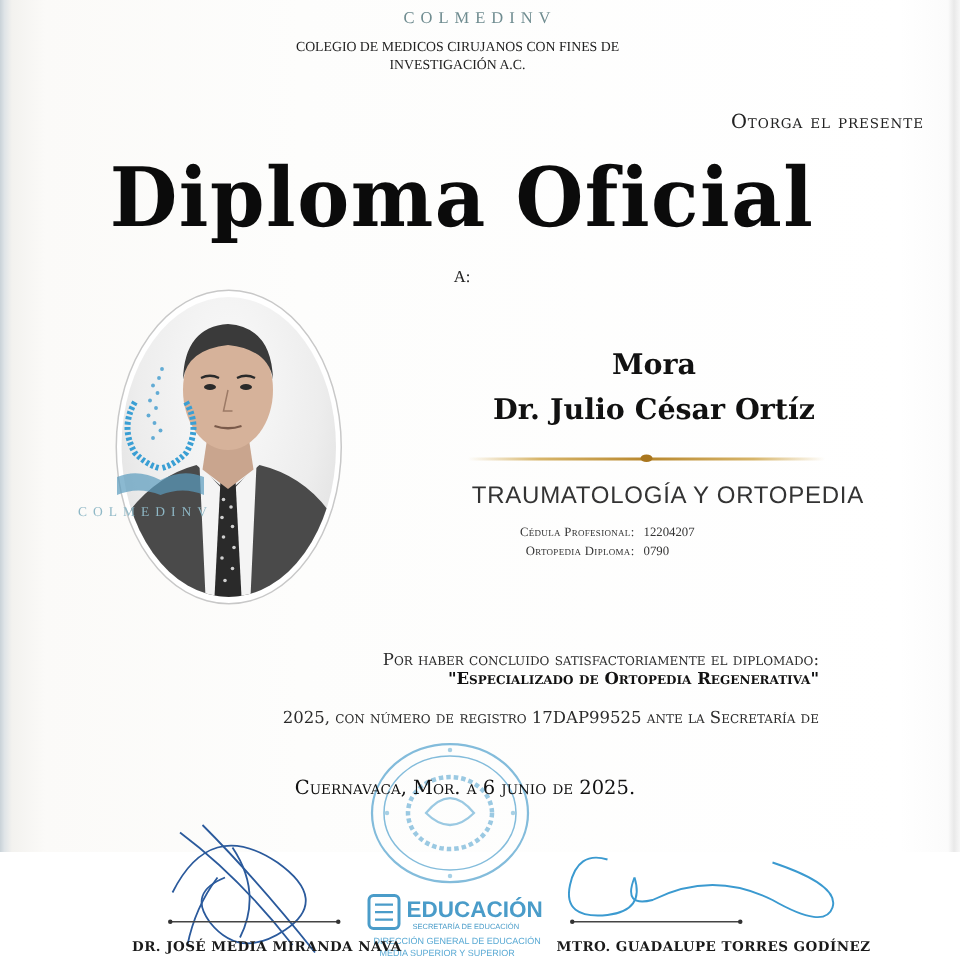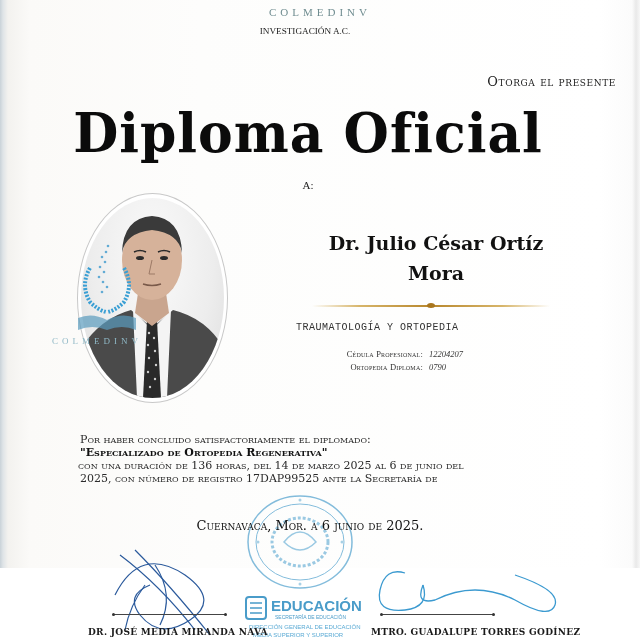--- a/index.html
+++ b/index.html
@@ -60,31 +60,31 @@
       font-family: "DejaVu Serif", serif; font-weight: bold; font-size: 19px; line-height: 30px; color: #111;
     }
     .gold-line {
       position: absolute; top: 305px; left: 312px; width: 238px; height: 2px;
       background: linear-gradient(90deg, rgba(214,178,106,0) 0%, #d7b56a 20%, #b8872d 50%, #d7b56a 80%, rgba(214,178,106,0) 100%);
     }
     .gold-diamond {
       position: absolute; top: 303px; left: 427px; width: 8px; height: 5px; background: #a9761e; border-radius: 50%;
     }
     .specialty {
-      position: absolute; top: 322px; left: 296px; width: 280px; text-align: left;
-      font-family: Liberation Mono, monospace; font-size: 10px; letter-spacing: 0.5px; color: #333;
+      position: absolute; top: 322px; left: 296px; width: 280px; text-align: right;
+      font-family: Liberation Sans, sans-serif; font-size: 16px; letter-spacing: 0.5px; color: #333;
     }
     .info { position: absolute; left: 320px; font-family: "Liberation Serif", serif; font-size: 8.5px; color: #333; }
     .info .k { display: inline-block; width: 103px; text-align: right; font-variant: small-caps; letter-spacing: 0.2px; }
-    .info .v { display: inline-block; margin-left: 6px; font-style: italic; }
+    .info .v { display: inline-block; margin-left: 6px; }
     .info.r1 { top: 349px; }
     .info.r2 { top: 362px; }
 
     .body-text {
-      position: absolute; left: 80px; width: 466px; text-align: left;
+      position: absolute; left: 80px; width: 466px; text-align: right;
       font-family: "DejaVu Serif", serif; font-variant: small-caps; color: #2a2a2a; font-size: 11px; line-height: 13px;
     }
     .bt1 { top: 433px; }
     .bt2 { top: 446px; font-weight: bold; color: #111; }
     .bt3 { top: 459px; left: 78px; width: 470px; }
     .bt4 { top: 472px; }
     .bt5 { top: 485px; }
 
     .place-date {
       position: absolute; top: 518px; left: 100px; width: 420px; text-align: center;
@@ -118,20 +118,21 @@
     .signer1 { left: 88px; }
     .signer2 { left: 371px; }
   </style>
 </head>
 <body>
 
 <div class="page">
 
   <div class="brand">COLMEDINV</div>
   <div class="org">
+    <div>COLEGIO DE MEDICOS CIRUJANOS CON FINES DE</div>
     <div>INVESTIGACIÓN A.C.</div>
   </div>
 
   <div class="otorga">Otorga el presente</div>
   <div class="title">Diploma Oficial</div>
   <div class="to-label">A:</div>
 
   <div class="photo-ring"></div>
   <div class="photo" title="Portrait photo of recipient in suit and tie">
     <svg viewBox="0 0 143 200">
@@ -182,22 +183,22 @@
         <circle cx="35" cy="47" r="1.3"></circle>
       <circle cx="30" cy="52" r="1.3"></circle>
     </g>
     <path d="M18 28 Q8 45 18 62 Q26 70 34 72" stroke="#3a9fd4" stroke-width="4" fill="none" stroke-dasharray="2 1.5"></path>
     <path d="M52 28 Q62 45 52 62 Q44 70 36 72" stroke="#3a9fd4" stroke-width="4" fill="none" stroke-dasharray="2 1.5"></path>
     <path d="M6 78 Q20 72 35 80 Q50 72 64 78 L64 90 Q50 84 35 90 Q20 84 6 90 Z" fill="#5a9bbd" opacity="0.7"></path>
   </svg>
   <div class="wm-text">COLMEDINV</div>
 
   <div class="name">
+    <div>Mora</div>
     <div>Dr. Julio César Ortíz</div>
-    <div>Mora</div>
   </div>
   <div class="gold-line"></div>
   <div class="gold-diamond"></div>
 
   <div class="specialty">TRAUMATOLOGÍA Y ORTOPEDIA</div>
   <div class="info r1">
     <span class="k">Cédula Profesional:</span><span class="v">12204207</span>
   </div>
   <div class="info r2">
     <span class="k">Ortopedia Diploma:</span><span class="v">0790</span>
@@ -211,21 +212,20 @@
     <g fill="#8cc2de">
         <circle cx="14" cy="50" r="1.5"></circle>
         <circle cx="98" cy="50" r="1.5"></circle>
         <circle cx="56" cy="8" r="1.5"></circle>
         <circle cx="56" cy="92" r="1.5"></circle>
       </g>
   </svg>
 
   <div class="body-text bt1">Por haber concluido satisfactoriamente el diplomado:</div>
   <div class="body-text bt2">"Especializado de Ortopedia Regenerativa"</div>
-  <div class="body-text bt3">con una duración de 136 horas, del 14 de marzo 2025 al 6 de junio del</div>
   <div class="body-text bt4">2025, con número de registro 17DAP99525 ante la Secretaría de</div>
 
   <div class="place-date">Cuernavaca, Mor. a 6 junio de 2025.</div>
 
   <svg class="sig1" viewBox="0 0 150 95">
     <g fill="none" stroke="#2b5a9c" stroke-width="1.2">
       <path d="M20 10 Q60 40 95 85"></path>
       <path d="M35 5 Q70 40 110 90"></path>
       <path d="M15 50 Q40 0 85 30 Q120 55 90 75 Q60 95 40 70 Q25 50 50 40"></path>
       <path d="M55 20 Q75 50 60 80"></path>

